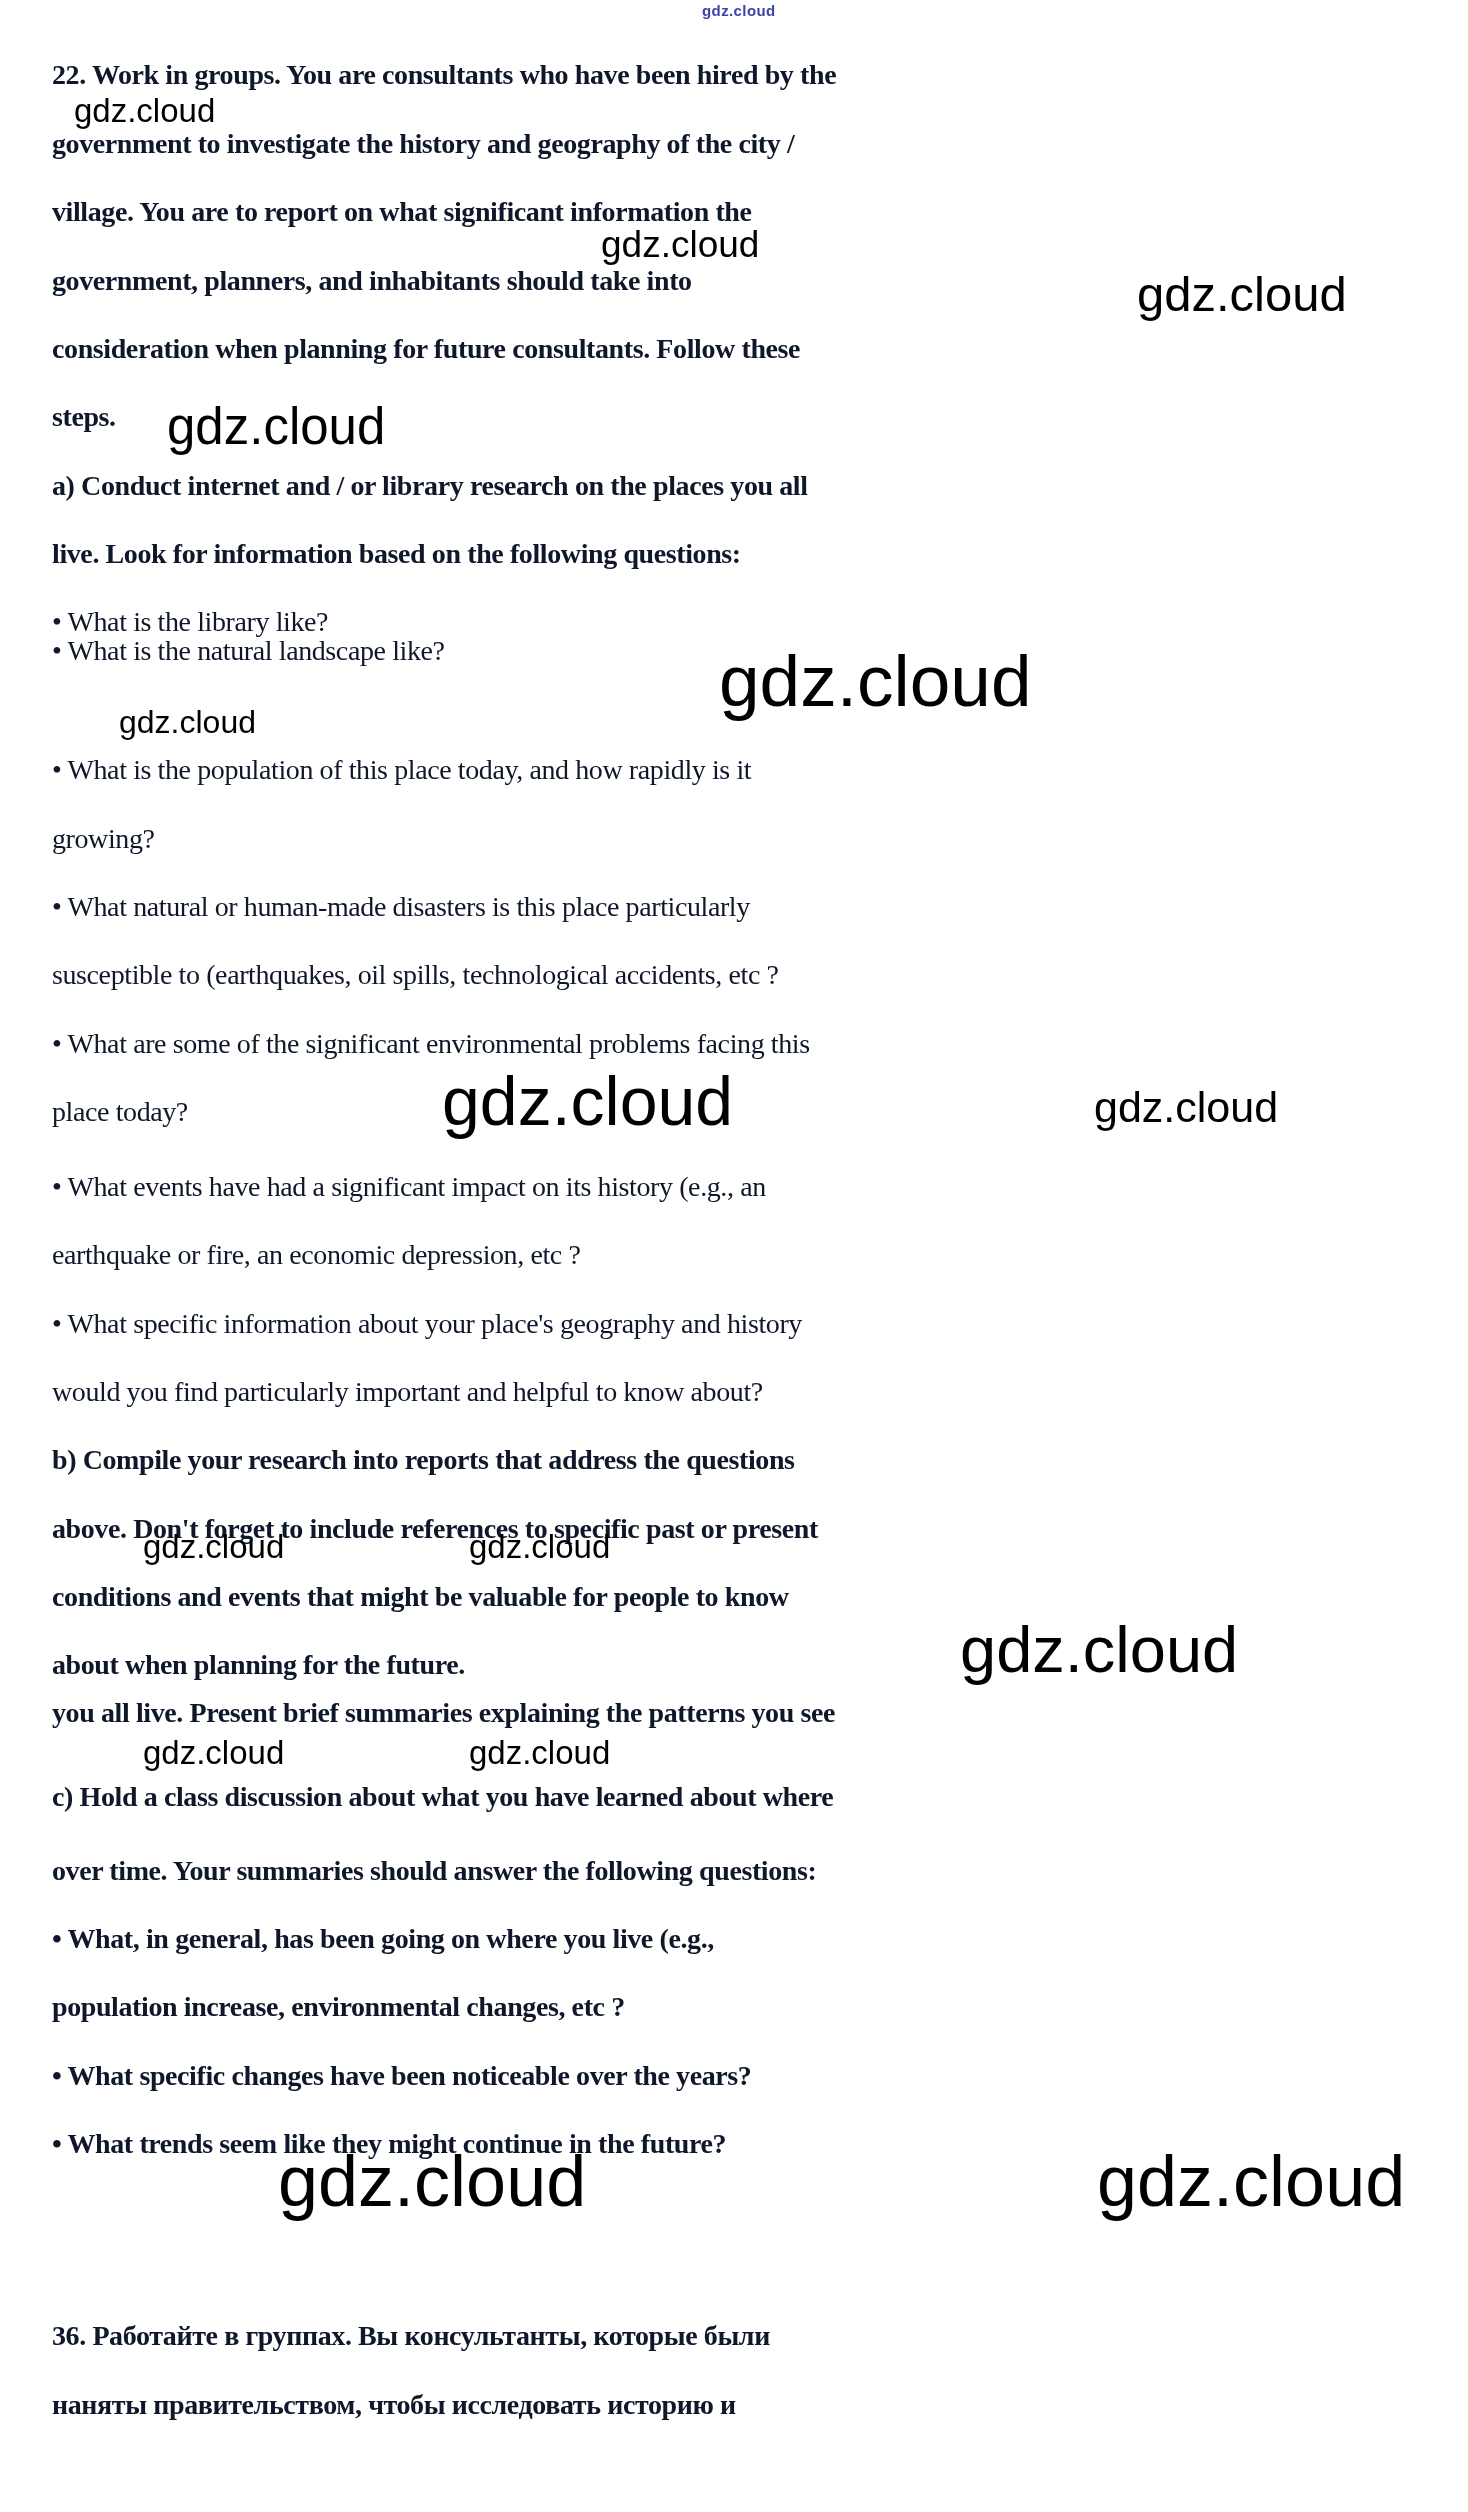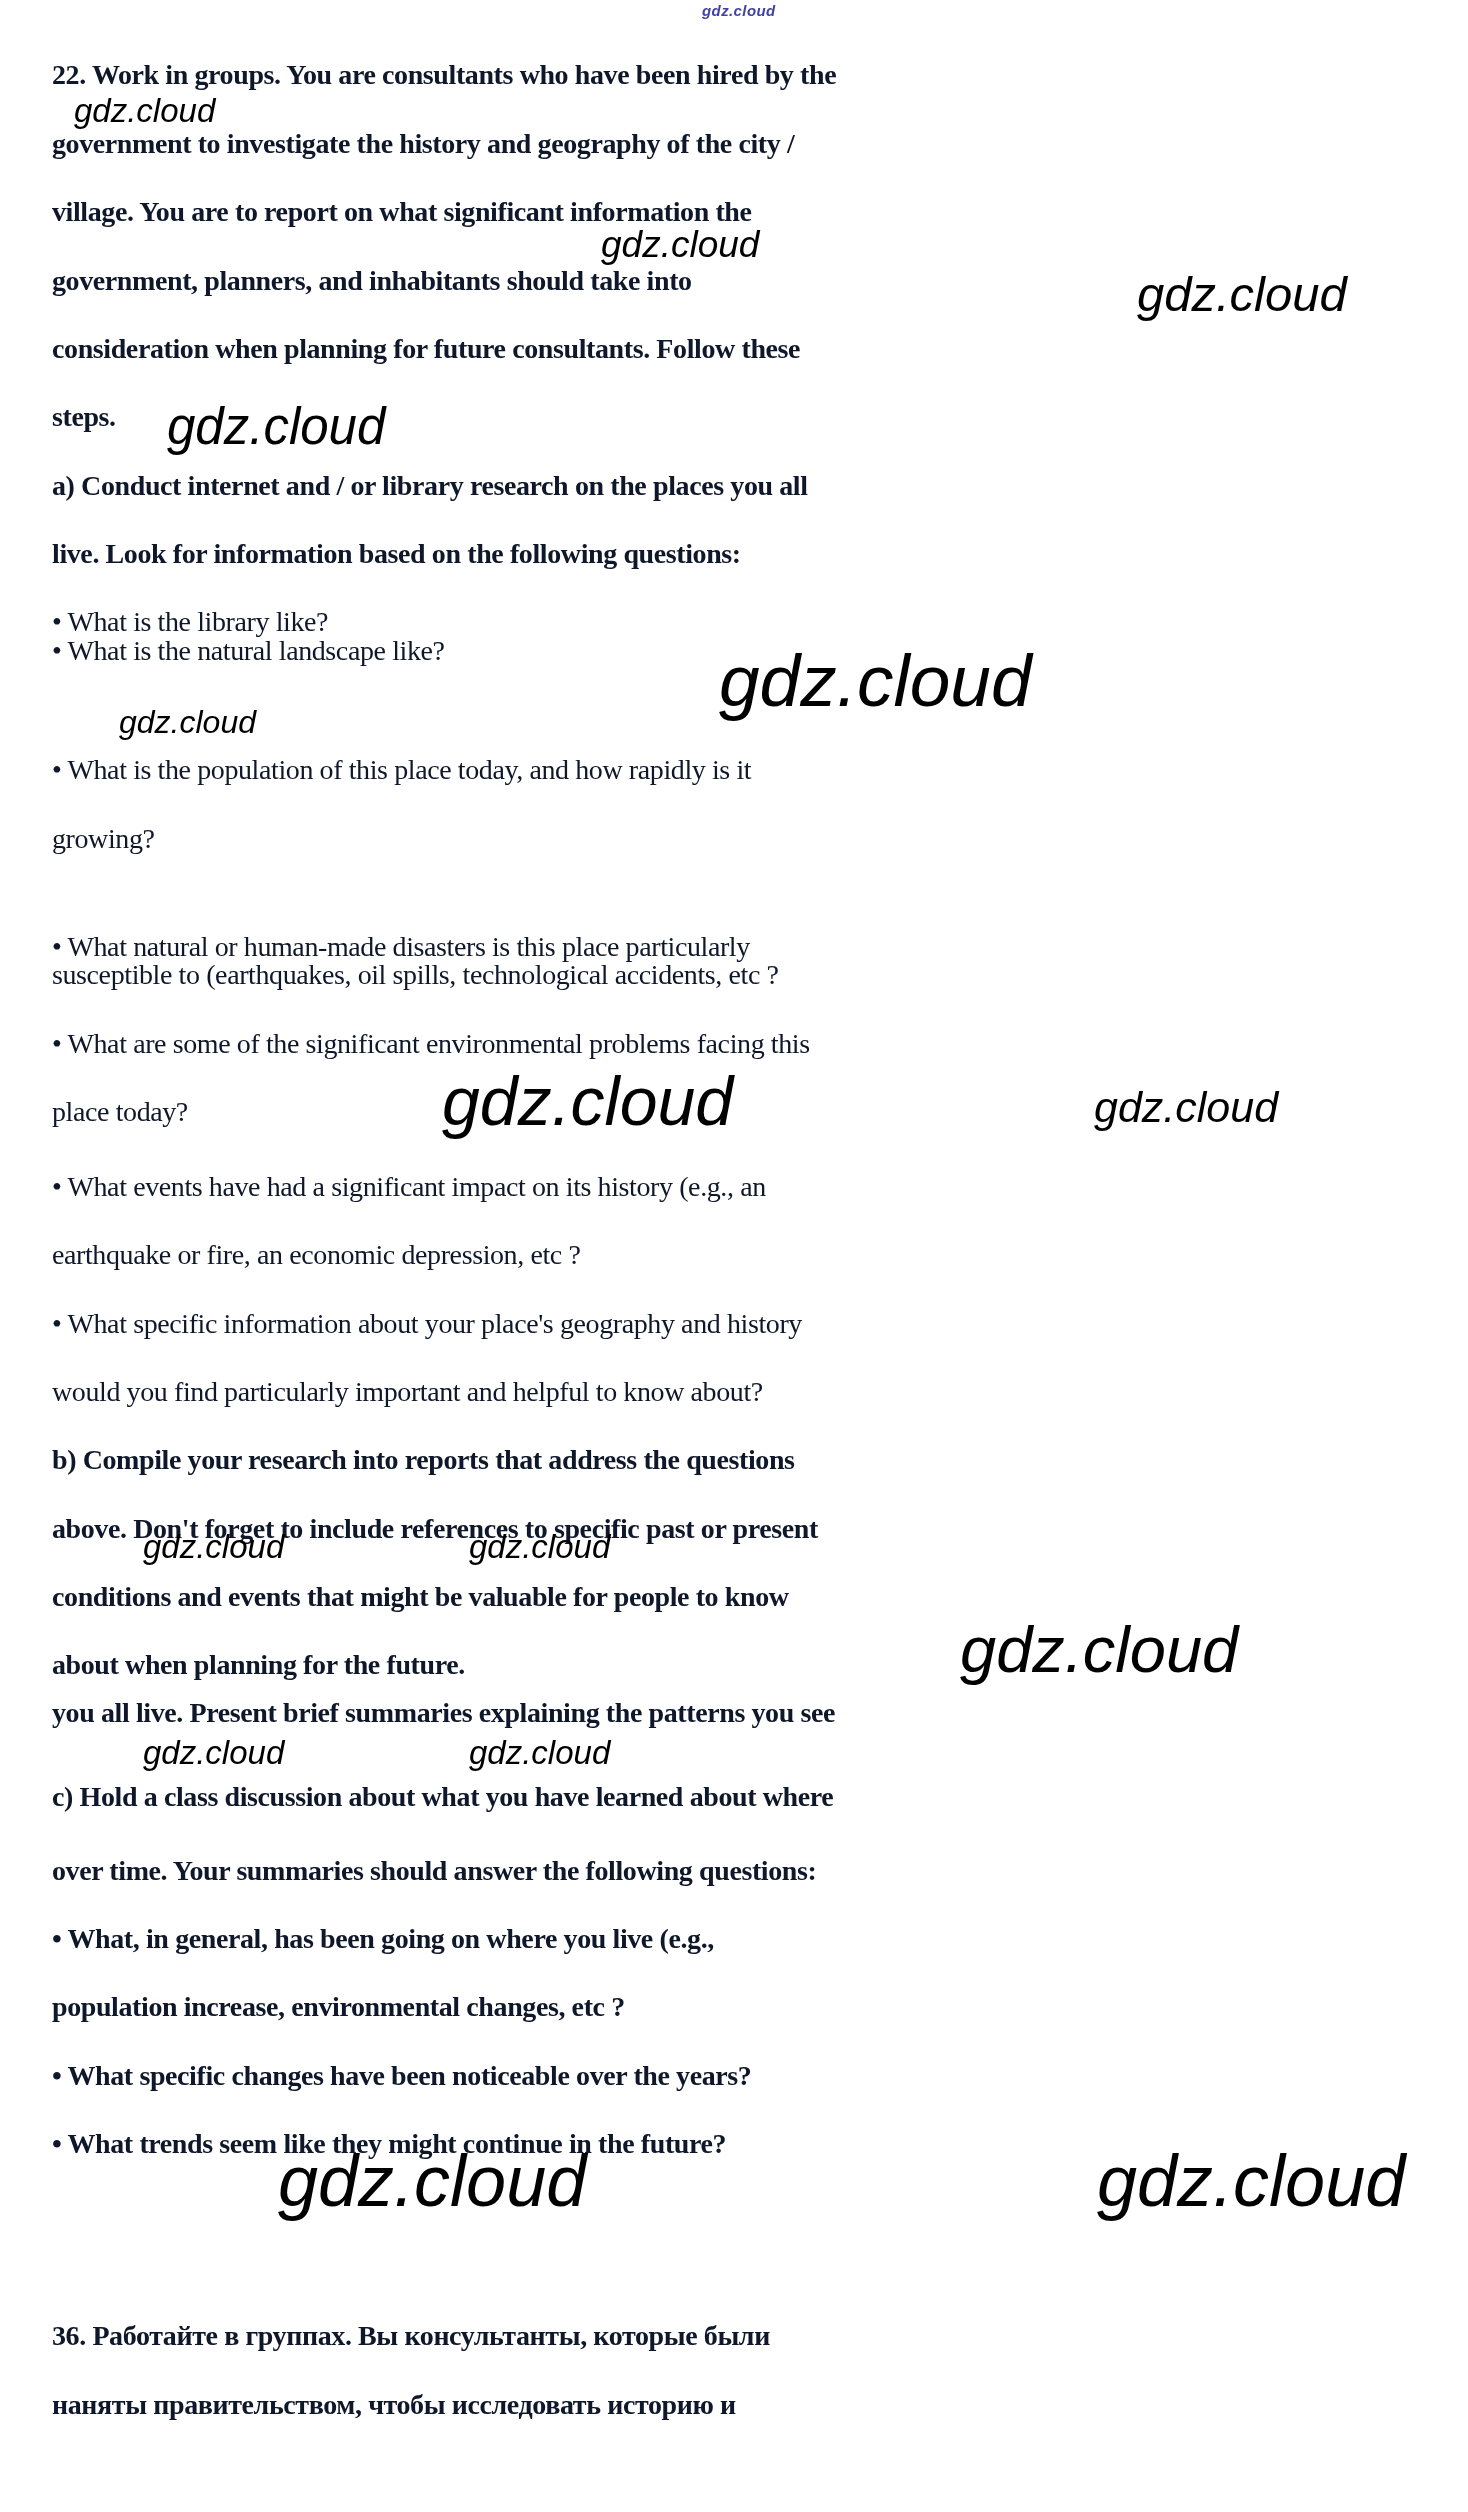--- a/index.html
+++ b/index.html
@@ -19,21 +19,20 @@
     color:#0f172a;
     letter-spacing:-0.4px;
   }
   .line.bold{font-weight:700;}
   .wm{
     position:absolute;
     font-family:"Liberation Sans",sans-serif;
     color:#000000;
     white-space:nowrap;
     line-height:1;
-    font-style:italic;
   }
   .wm-top{
     font-weight:700;
     font-size:15px;
     letter-spacing:0.4px;
     opacity:0.9;
   }
 </style>
 </head>
 <body style="background: rgb(255, 255, 255);">
@@ -46,21 +45,21 @@
 <div class="line bold" style="top:258px">government, planners, and inhabitants should take into</div>
 <div class="line bold" style="top:326px">consideration when planning for future consultants. Follow these</div>
 <div class="line bold" style="top:394px">steps.</div>
 <div class="line bold" style="top:463px">a) Conduct internet and / or library research on the places you all</div>
 <div class="line bold" style="top:531px">live. Look for information based on the following questions:</div>
 
 <div class="line" style="top:599px">• What is the library like?</div>
 <div class="line" style="top:628px">• What is the natural landscape like?</div>
 <div class="line" style="top:747px">• What is the population of this place today, and how rapidly is it</div>
 <div class="line" style="top:816px">growing?</div>
-<div class="line" style="top:924px">• What natural or human-made disasters is this place particularly</div>
+<div class="line" style="top:884px">• What natural or human-made disasters is this place particularly</div>
 <div class="line" style="top:952px">susceptible to (earthquakes, oil spills, technological accidents, etc ?</div>
 <div class="line" style="top:1021px">• What are some of the significant environmental problems facing this</div>
 <div class="line" style="top:1089px">place today?</div>
 <div class="line" style="top:1164px">• What events have had a significant impact on its history (e.g., an</div>
 <div class="line" style="top:1232px">earthquake or fire, an economic depression, etc ?</div>
 <div class="line" style="top:1301px">• What specific information about your place's geography and history</div>
 <div class="line" style="top:1369px">would you find particularly important and helpful to know about?</div>
 
 <div class="line bold" style="top:1437px">b) Compile your research into reports that address the questions</div>
 <div class="line bold" style="top:1506px">above. Don't forget to include references to specific past or present</div>

